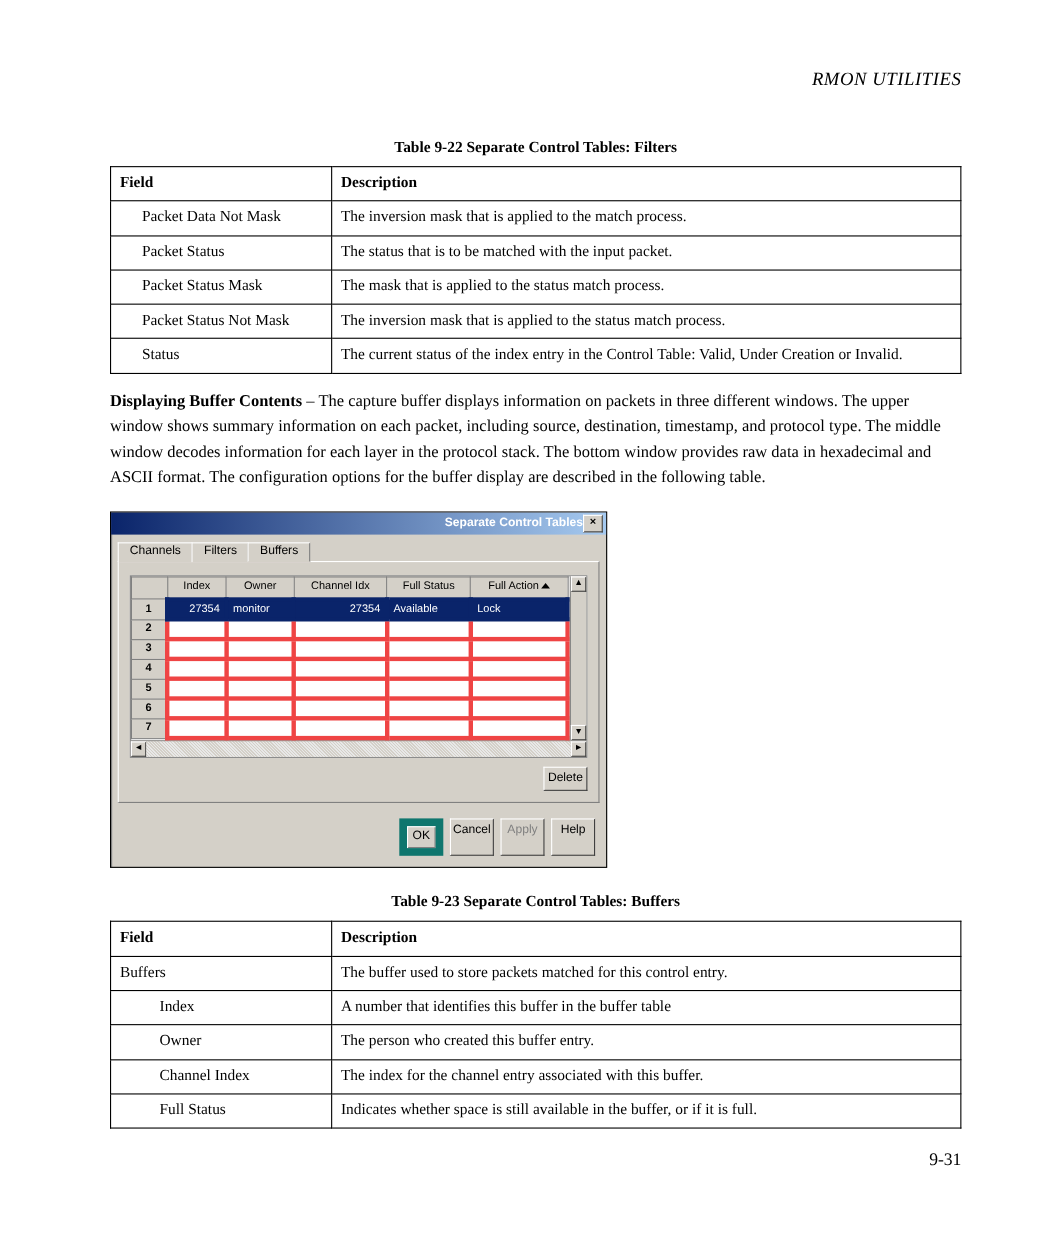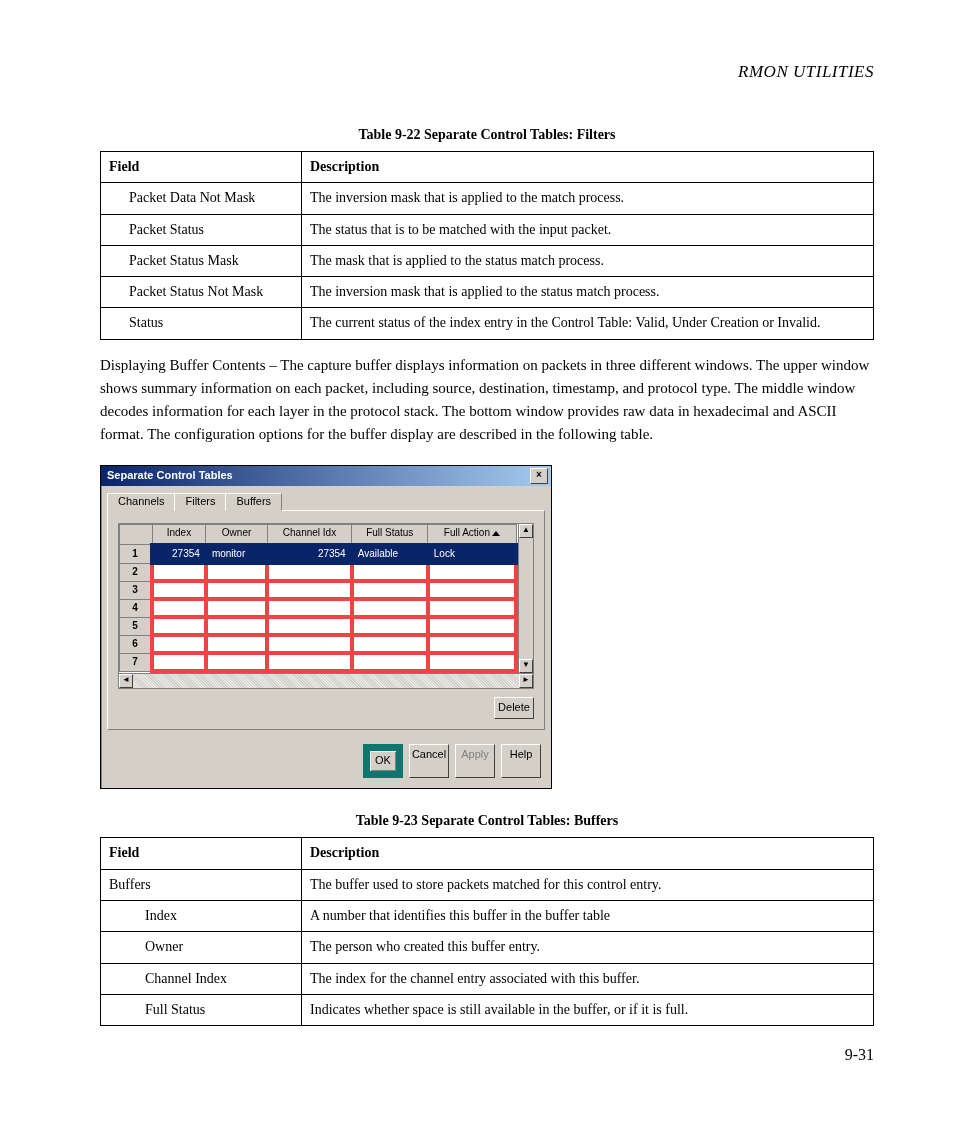--- a/index.html
+++ b/index.html
@@ -36,37 +36,37 @@
   table.doc-table th, table.doc-table td {
     border: 1px solid #000;
     padding: 5px 8px;
     text-align: left;
     vertical-align: top;
   }
   table.doc-table th { font-weight: bold; }
   .indent1 { padding-left: 28px !important; }
   .indent2 { padding-left: 44px !important; }
   .body-para { margin: 10px 0 18px 0; font-size: 15px; line-height: 1.55; }
-  .body-para .bold { font-weight: normal; margin-top: 32px; }
+  .body-para .bold { font-weight: bold; margin-top: 32px; }
   .page-num { text-align: right; font-size: 16px; margin-top: 17px; }
 
   
   .dialog-wrap { margin: 6px 0 22px 0; }
   .dialog {
     width: 450px;
     background: #d4d0c8;
     border: 1px solid #000;
     font-family: Tahoma, Arial, sans-serif;
     font-size: 11px;
     box-shadow: 1px 1px 0 #888 inset;
   }
   .titlebar {
     display: flex;
     align-items: center;
-    justify-content: space-between;
+    justify-content: flex-end;
     background: linear-gradient(to right, #0a246a, #a6caf0);
     color: #fff;
     font-weight: bold;
     padding: 2px 3px 2px 6px;
     font-size: 11px;
   }
   .titlebar .x {
     width: 16px; height: 14px;
     background: #d4d0c8;
     border: 1px solid #fff;

